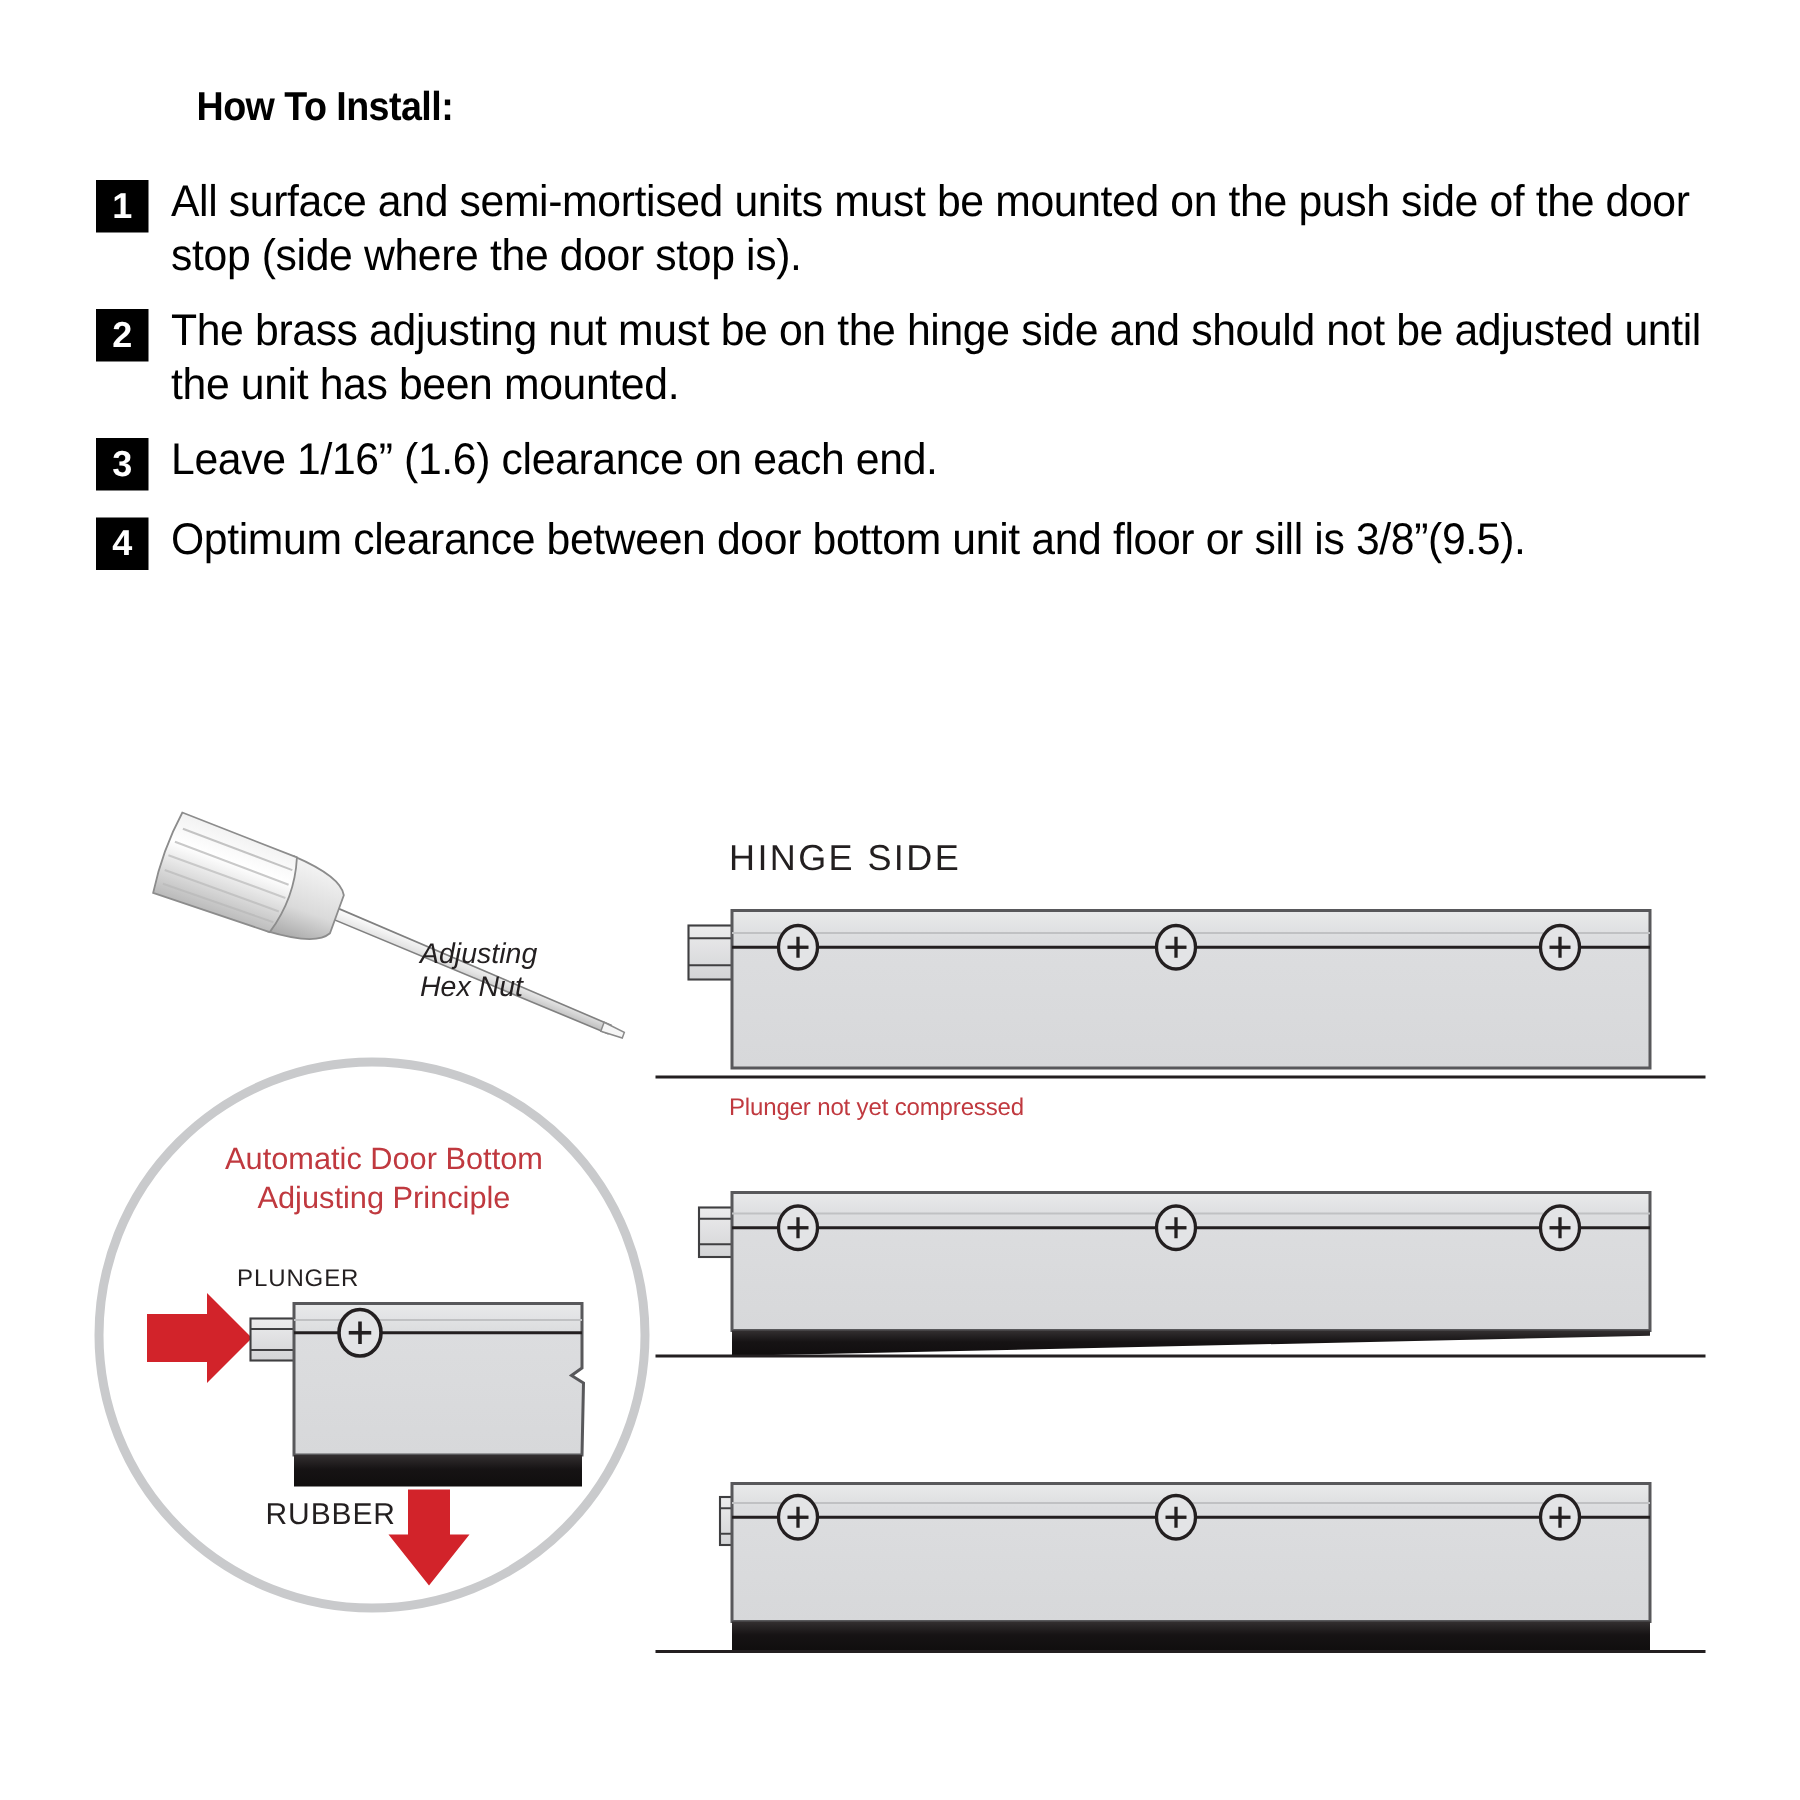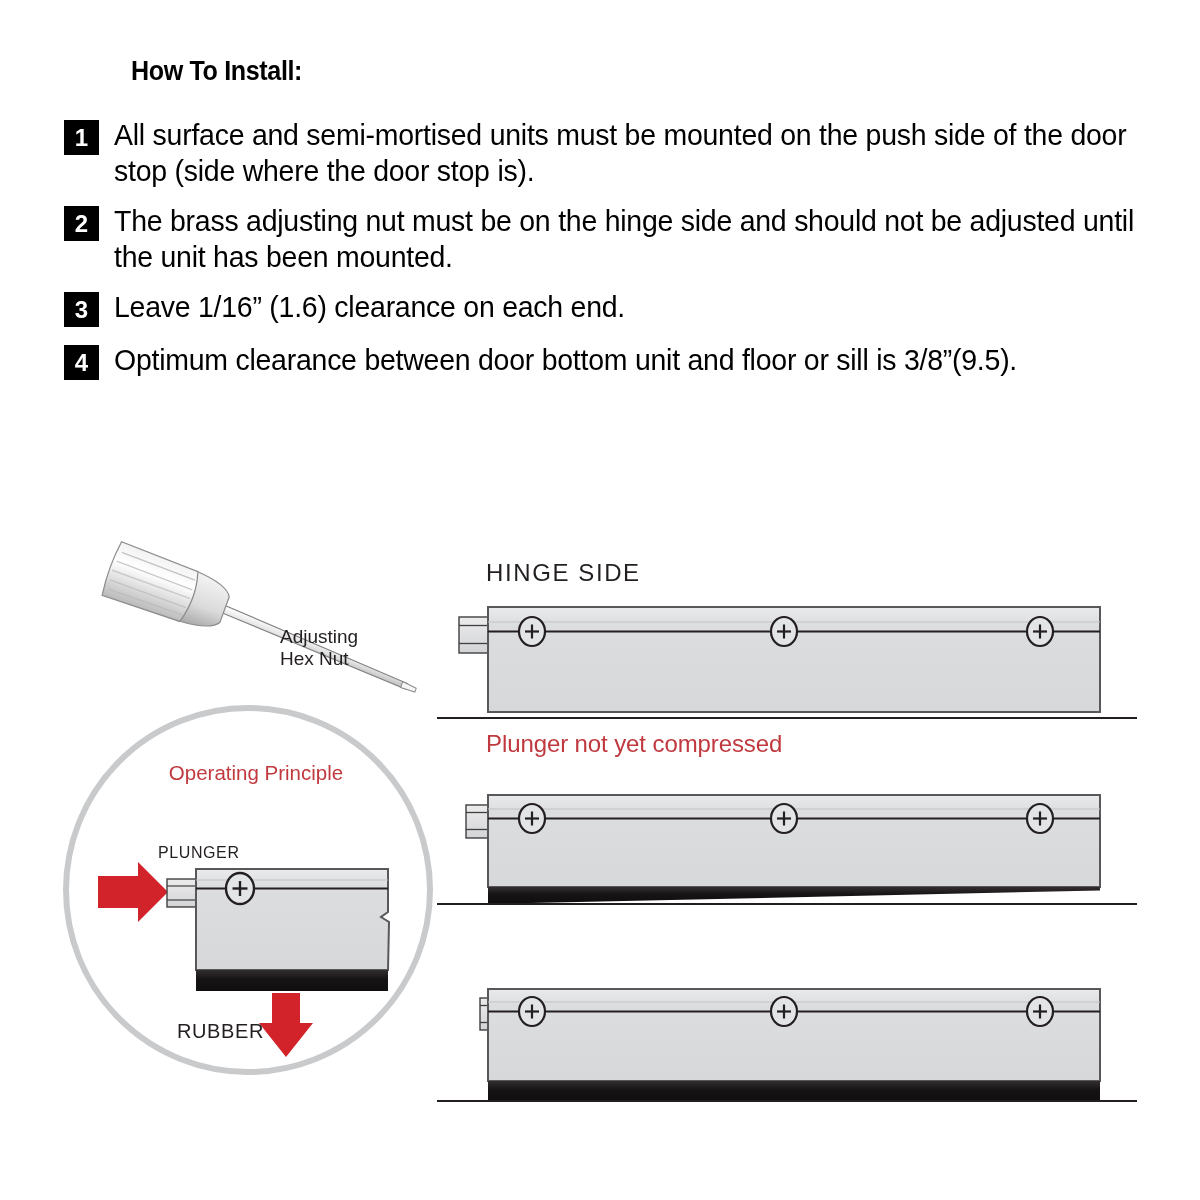--- a/index.html
+++ b/index.html
@@ -46,37 +46,37 @@
   .diagram{position:absolute;left:0;top:0;width:1200px;height:1200px;pointer-events:none;}
   .diagram *{pointer-events:auto;}
 
   .lbl{position:absolute;font-family:"Liberation Sans",sans-serif;white-space:nowrap;}
   .lbl-hinge{
     left:486px;top:559px;font-size:24px;letter-spacing:1.6px;color:#231f20;
     font-weight:300;
     text-align:right;
   }
   .lbl-adj{
-    left:280px;top:626px;font-size:19px;line-height:1.18;color:#231f20;
+    left:280px;top:626px;font-size:19px;line-height:1.18;color:#231f20;font-style:italic;
   }
   .cap{
-    position:absolute;color:#c0393f;font-size:24px;white-space:nowrap;
+    position:absolute;color:#c0393f;font-size:16px;white-space:nowrap;
     letter-spacing:-0.1px;
     font-family:"Liberation Sans",sans-serif;
   }
   .cap1{left:486px;top:730px;}
   .cap2{left:487px;top:915px;}
   .cap3{left:497px;top:1115px;}
 
   .circ-title{
     position:absolute;left:133px;top:760px;width:246px;text-align:center;
     color:#c0393f;font-size:20.5px;line-height:1.25;
   }
   .lbl-plunger{left:158px;top:844px;font-size:16px;letter-spacing:0.6px;color:#231f20;}
-  .lbl-rubber{left:177px;top:999px;font-size:20px;letter-spacing:0.6px;color:#231f20;margin-top:21px;}
+  .lbl-rubber{left:177px;top:999px;font-size:20px;letter-spacing:0.6px;color:#231f20;}
 </style>
 </head>
 <body>
 
 <div class="page">
 
   <div class="howto-title">How To Install:</div>
 
   <div class="steps">
     <div class="step s1">
@@ -271,19 +271,20 @@
   <div class="lbl lbl-hinge">HINGE SIDE</div>
 
   <div class="lbl lbl-adj">
     <div>Adjusting</div>
     <div>Hex Nut</div>
   </div>
 
   <div class="cap cap1">Plunger not yet compressed</div>
 
   <div class="circ-title">
-    <div>Operating Principle</div>
+    <div>Automatic Door Bottom</div>
+    <div>Adjusting Principle</div>
   </div>
 
   <div class="lbl lbl-plunger">PLUNGER</div>
   <div class="lbl lbl-rubber">RUBBER</div>
 
 </div>
 
 </body></html>

